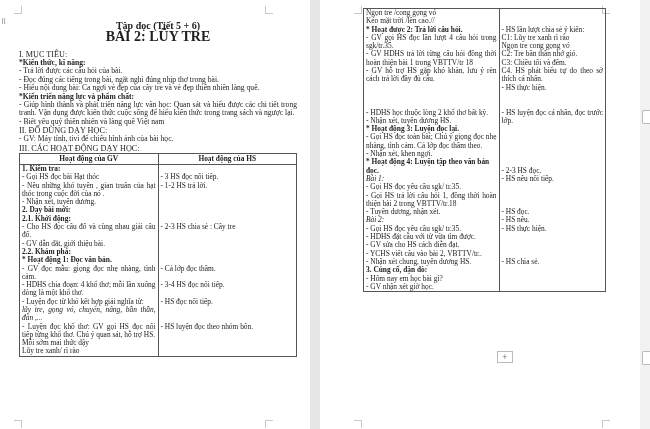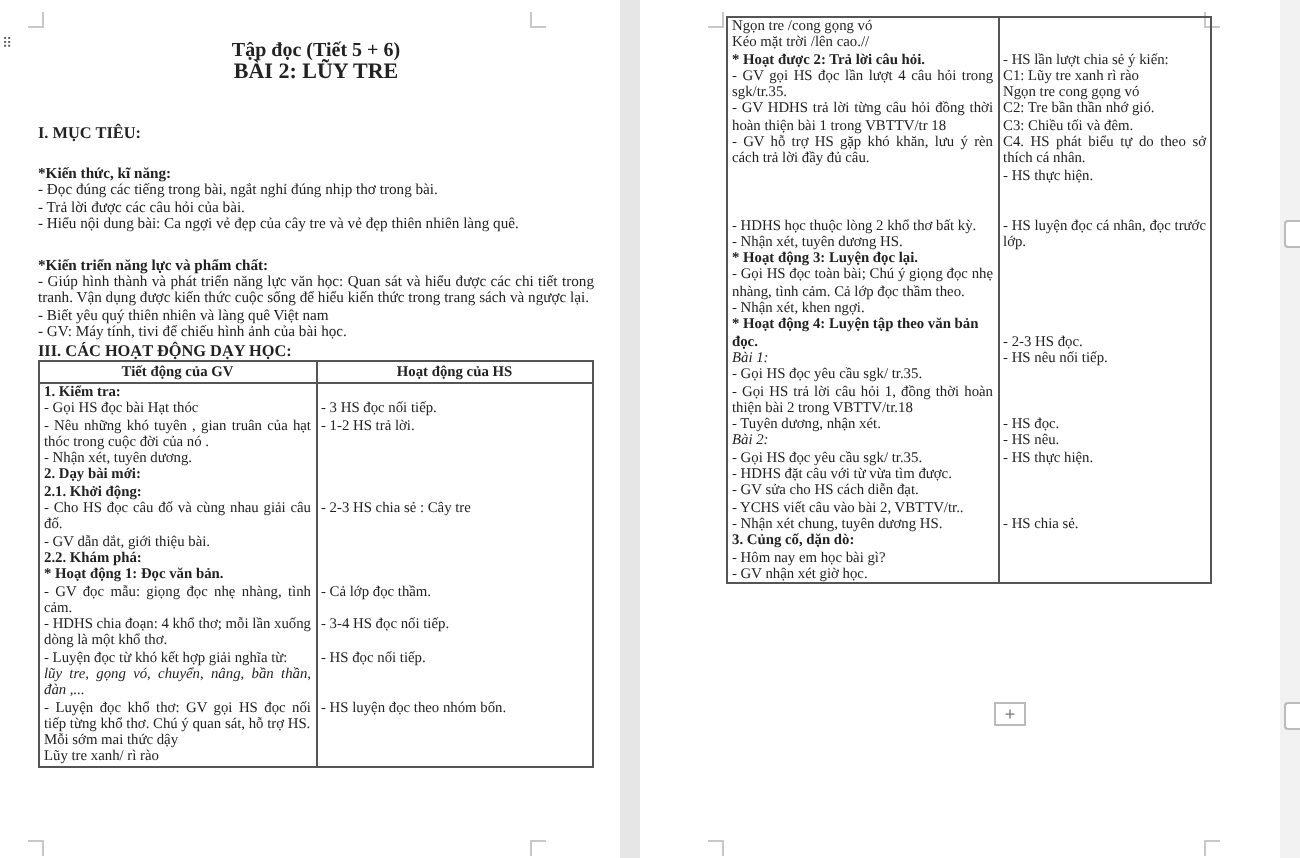--- a/index.html
+++ b/index.html
@@ -19,23 +19,23 @@
   .c-bl { border-width: 1px 1px 0 0; }
   .c-br { border-width: 1px 0 0 1px; }
 
   .drag-handle { position: absolute; left: 1px; top: 21px; width: 6px; font-size: 7px; line-height: 3px; color: #666; letter-spacing: 1px; }
 
   .content { position: absolute; font-size: 7.6px; line-height: 8.4px; }
   #left-content { left: 19px; top: 21px; width: 278px; }
   .center { text-align: center; }
   .bold { font-weight: bold; }
   .title { font-size: 10px; line-height: 10px; }
-  .lesson-title { font-size: 11px; line-height: 11px; margin-bottom: 20px; text-align: center; }
-  .h1 { font-weight: bold; font-size: 8.2px; line-height: 9px; }
-  .h2 { font-weight: bold; margin-top: 12px; }
+  .lesson-title { font-size: 14px; line-height: 11px; margin-bottom: 8px; text-align: center; }
+  .h1 { font-weight: normal; font-size: 8.2px; line-height: 9px; }
+  .h2 { font-weight: bold; }
   p { text-align: justify; }
 
   table.plan { border-collapse: collapse; width: 100%; table-layout: fixed; }
   table.plan td, table.plan th { border: 1px solid #555; vertical-align: top; padding: 0 2px; font-size: 7.4px; line-height: 8.3px; font-weight: normal; text-align: left; }
   table.plan th { text-align: center; font-weight: bold; padding: 1px 2px; }
   table.plan td.col-gv { width: 62%; }
   .it { font-style: italic; }
   .sp { display: block; height: 8.3px; }
 
   #right-table-wrap { position: absolute; left: 43px; top: 8px; width: 243px; }
@@ -54,35 +54,36 @@
   <div class="corner c-tl" style="left:14px; top:6px;"></div>
   <div class="corner c-tr" style="left:265px; top:6px;"></div>
   <div class="drag-handle">⠿</div>
 
   <div class="content" id="left-content">
     <div class="center bold title">Tập đọc (Tiết 5 + 6)</div>
     <div class="center bold lesson-title">BÀI 2: LŨY TRE</div>
 
     <div class="h1">I. MỤC TIÊU:</div>
     <div class="h2">*Kiến thức, kĩ năng:</div>
+    <p>- Trả lời được các câu hỏi của bài.</p>
     <p>- Đọc đúng các tiếng trong bài, ngắt nghỉ đúng nhịp thơ trong bài.</p>
-    <p>- Trả lời được các câu hỏi của bài.</p>
     <p>- Hiểu nội dung bài: Ca ngợi vẻ đẹp của cây tre và vẻ đẹp thiên nhiên làng quê.</p>
     <div class="h2">*Kiến triển năng lực và phẩm chất:</div>
     <p>- Giúp hình thành và phát triển năng lực văn học: Quan sát và hiểu được các chi tiết trong tranh. Vận dụng được kiến thức cuộc sống để hiểu kiến thức trong trang sách và ngược lại.</p>
     <p>- Biết yêu quý thiên nhiên và làng quê Việt nam</p>
 
+    <div class="h1">II. ĐỒ DÙNG DẠY HỌC:</div>
     <p>- GV: Máy tính, tivi để chiếu hình ảnh của bài học.</p>
 
     <div class="h1">III. CÁC HOẠT ĐỘNG DẠY HỌC:</div>
 
     <table class="plan">
       <tbody>
           <tr>
-        <th class="col-gv">Tiết động của GV</th>
+        <th class="col-gv">Hoạt động của GV</th>
         <th>Hoạt động của HS</th>
       </tr>
       <tr>
         <td class="col-gv">
           <div class="bold">1. Kiểm tra:</div>
           <p>- Gọi HS đọc bài Hạt thóc</p>
           <p>- Nêu những khó tuyên , gian truân của hạt thóc trong cuộc đời của nó .</p>
           <p>- Nhận xét, tuyên dương.</p>
           <div class="bold">2. Dạy bài mới:</div>
           <div class="bold">2.1. Khởi động:</div>

